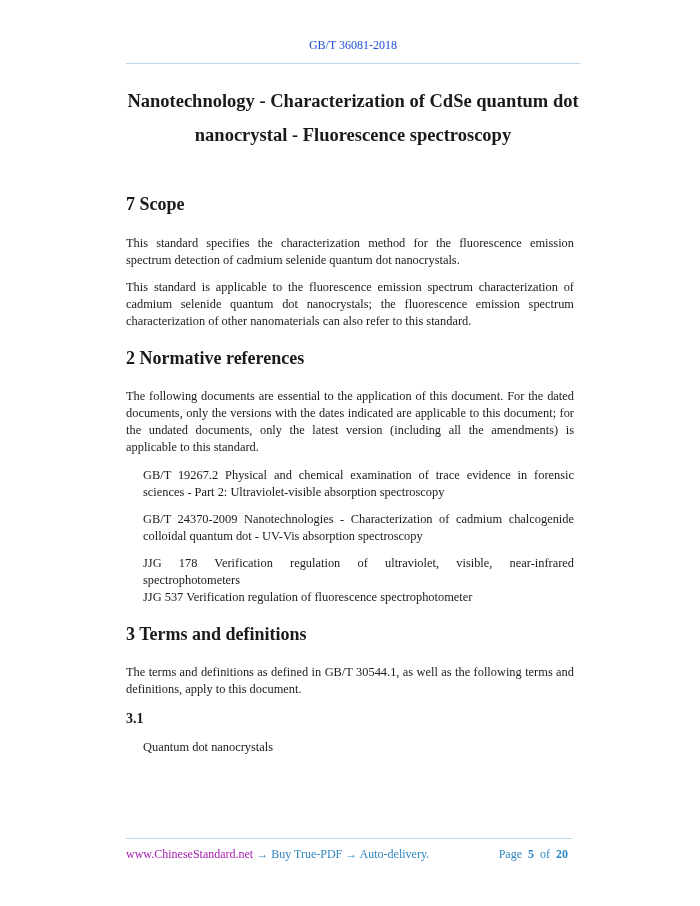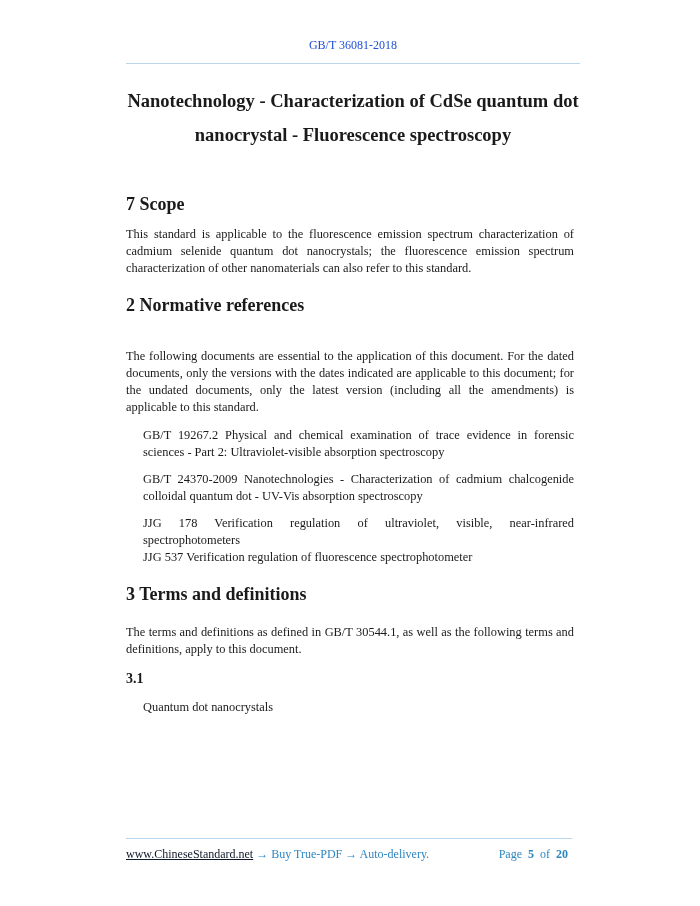--- a/index.html
+++ b/index.html
@@ -11,41 +11,42 @@
   .title { position:absolute; left:126px; top:84px; width:454px; text-align:center;
            font-weight:bold; font-size:18.5px; line-height:34px; }
   .content { position:absolute; left:126px; top:192px; width:448px; font-size:12.4px; line-height:17px; }
   h2 { font-size:18px; font-weight:bold; margin:0; line-height:24px; }
   p { margin:0; text-align:justify; }
   .ref { padding-left:17px; }
   .subnum { font-weight:bold; font-size:14px; }
   .term { font-weight:normal; padding-left:17px; }
   .footer-rule { position:absolute; left:126px; top:838px; width:446px; height:1px; background:#b9d7ea; }
   .footer { position:absolute; left:126px; top:847px; width:446px; font-size:12px; color:#2e86c1; }
-  .footer a { color:#0f172a; text-decoration:underline; }
+  .footer a { color:#a21caf; }
   .footer .right { position:absolute; right:4px; top:0; }
   .footer b { font-weight:bold; }
 </style>
 </head>
 <body>
 
 <div class="header">GB/T 36081-2018</div>
 <div class="header-rule"></div>
 
 <div class="title">
   <div>Nanotechnology - Characterization of CdSe quantum dot</div>
   <div>nanocrystal - Fluorescence spectroscopy</div>
 </div>
 
 <div class="content">
   <h2>7 Scope</h2>
+  <p style="margin-top:19px">This standard specifies the characterization method for the fluorescence emission spectrum detection of cadmium selenide quantum dot nanocrystals.</p>
   <p style="margin-top:10px">This standard is applicable to the fluorescence emission spectrum characterization of cadmium selenide quantum dot nanocrystals; the fluorescence emission spectrum characterization of other nanomaterials can also refer to this standard.</p>
 
   <h2 style="margin-top:16px">2 Normative references</h2>
-  <p style="margin-top:31px">The following documents are essential to the application of this document. For the dated documents, only the versions with the dates indicated are applicable to this document; for the undated documents, only the latest version (including all the amendments) is applicable to this standard.</p>
+  <p style="margin-top:18px">The following documents are essential to the application of this document. For the dated documents, only the versions with the dates indicated are applicable to this document; for the undated documents, only the latest version (including all the amendments) is applicable to this standard.</p>
   <p class="ref" style="margin-top:11px">GB/T 19267.2 Physical and chemical examination of trace evidence in forensic sciences - Part 2: Ultraviolet-visible absorption spectroscopy</p>
   <p class="ref" style="margin-top:10px">GB/T 24370-2009 Nanotechnologies - Characterization of cadmium chalcogenide colloidal quantum dot - UV-Vis absorption spectroscopy</p>
   <p class="ref" style="margin-top:10px">JJG 178 Verification regulation of ultraviolet, visible, near-infrared spectrophotometers</p>
   <p class="ref" style="margin-top:0">JJG 537 Verification regulation of fluorescence spectrophotometer</p>
 
   <h2 style="margin-top:16px">3 Terms and definitions</h2>
   <p style="margin-top:18px">The terms and definitions as defined in GB/T 30544.1, as well as the following terms and definitions, apply to this document.</p>
   <p class="subnum" style="margin-top:12px">3.1</p>
   <p class="term" style="margin-top:12px">Quantum dot nanocrystals</p>
 </div>

